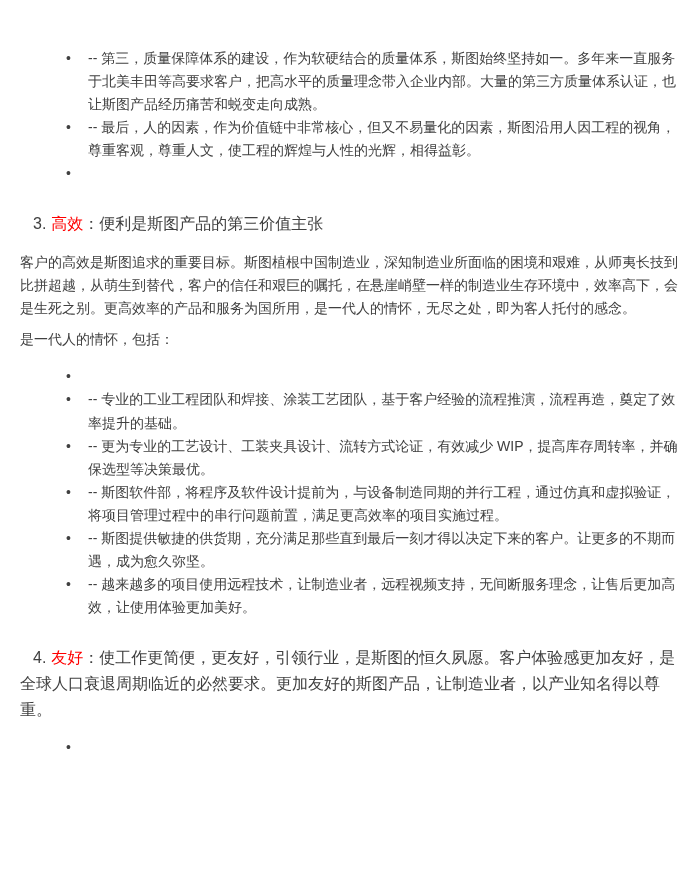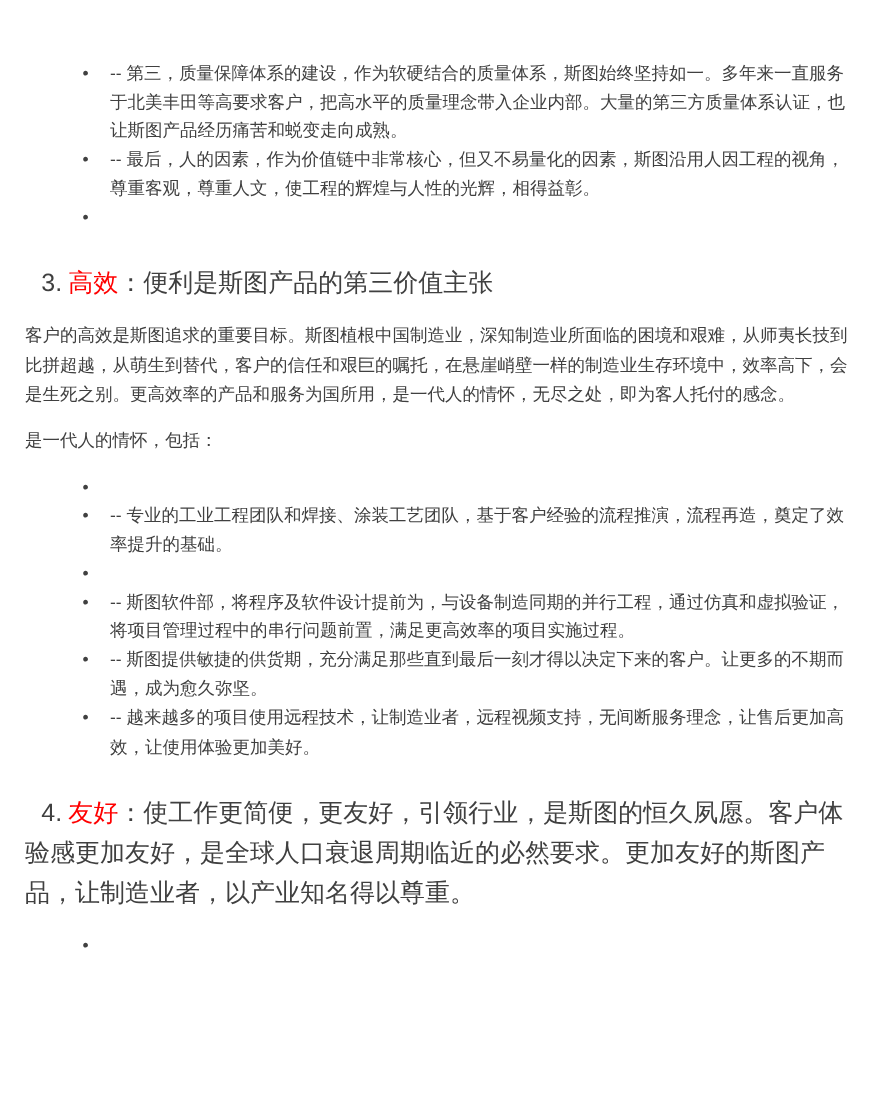--- a/index.html
+++ b/index.html
@@ -17,24 +17,24 @@
     color: #404040;
   }
   .page {
     box-sizing: border-box;
     width: 700px;
     height: 882px;
     padding: 33px 20px 20px 20px;
     background: #ffffff;
   }
   p {
-    margin: 14px 0;
+    margin: 8px 0;
   }
   h3 {
-    font-size: 20px;
+    font-size: 16px;
     font-weight: 400;
     line-height: 1.6;
     color: #404040;
     margin: 26px 0 14px 0;
     text-indent: 13px;
   }
   h3 .num {
     margin-right: 5px;
   }
   .red {
@@ -86,20 +86,21 @@
   <ul class="blist">
     <li>
       <span class="dot">•</span>
     </li>
     <li>
       <span class="dot">•</span>
       <span>-- 专业的工业工程团队和焊接、涂装工艺团队，基于客户经验的流程推演，流程再造，奠定了效率提升的基础。</span>
     </li>
     <li>
       <span class="dot">•</span>
+      <span>-- 更为专业的工艺设计、工装夹具设计、流转方式论证，有效减少 WIP，提高库存周转率，并确保选型等决策最优。</span>
     </li>
     <li>
       <span class="dot">•</span>
       <span>-- 斯图软件部，将程序及软件设计提前为，与设备制造同期的并行工程，通过仿真和虚拟验证，将项目管理过程中的串行问题前置，满足更高效率的项目实施过程。</span>
     </li>
     <li>
       <span class="dot">•</span>
       <span>-- 斯图提供敏捷的供货期，充分满足那些直到最后一刻才得以决定下来的客户。让更多的不期而遇，成为愈久弥坚。</span>
     </li>
     <li>

